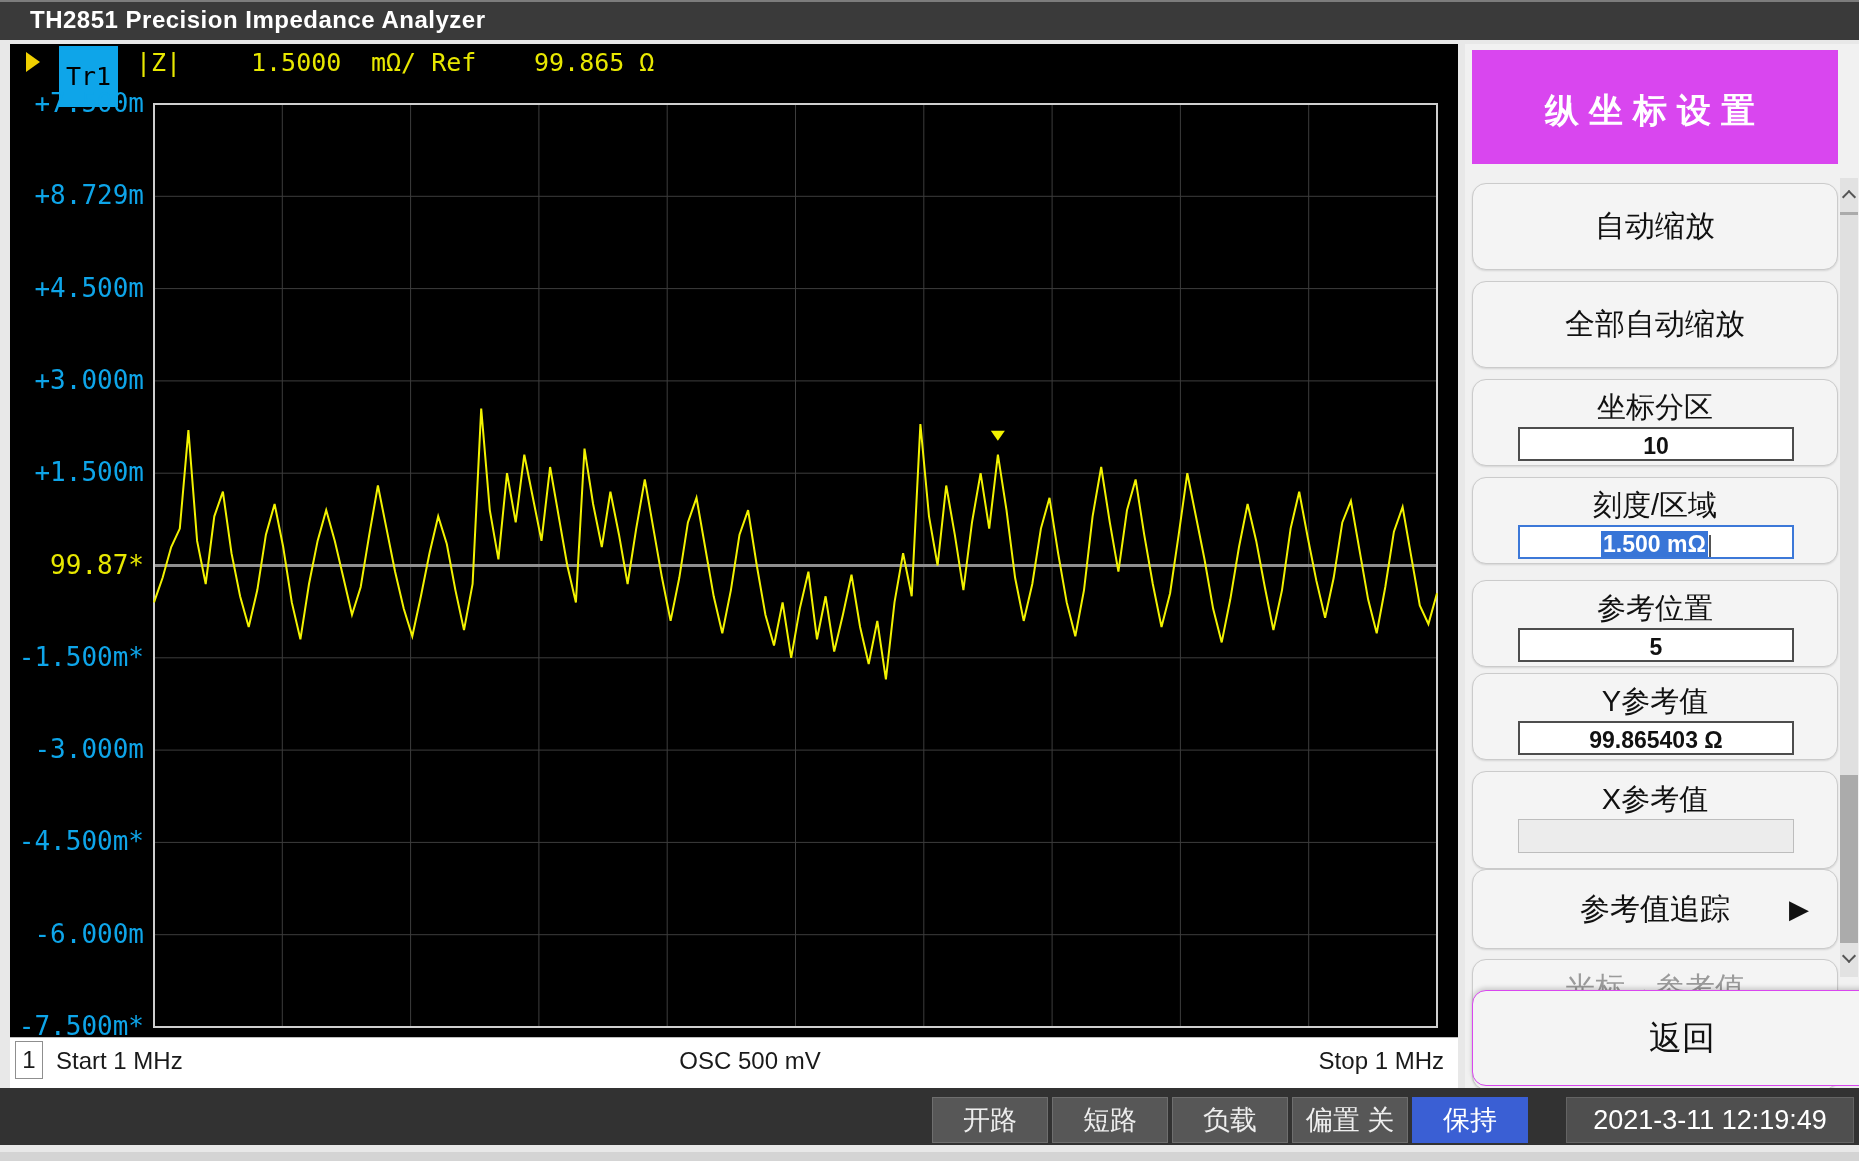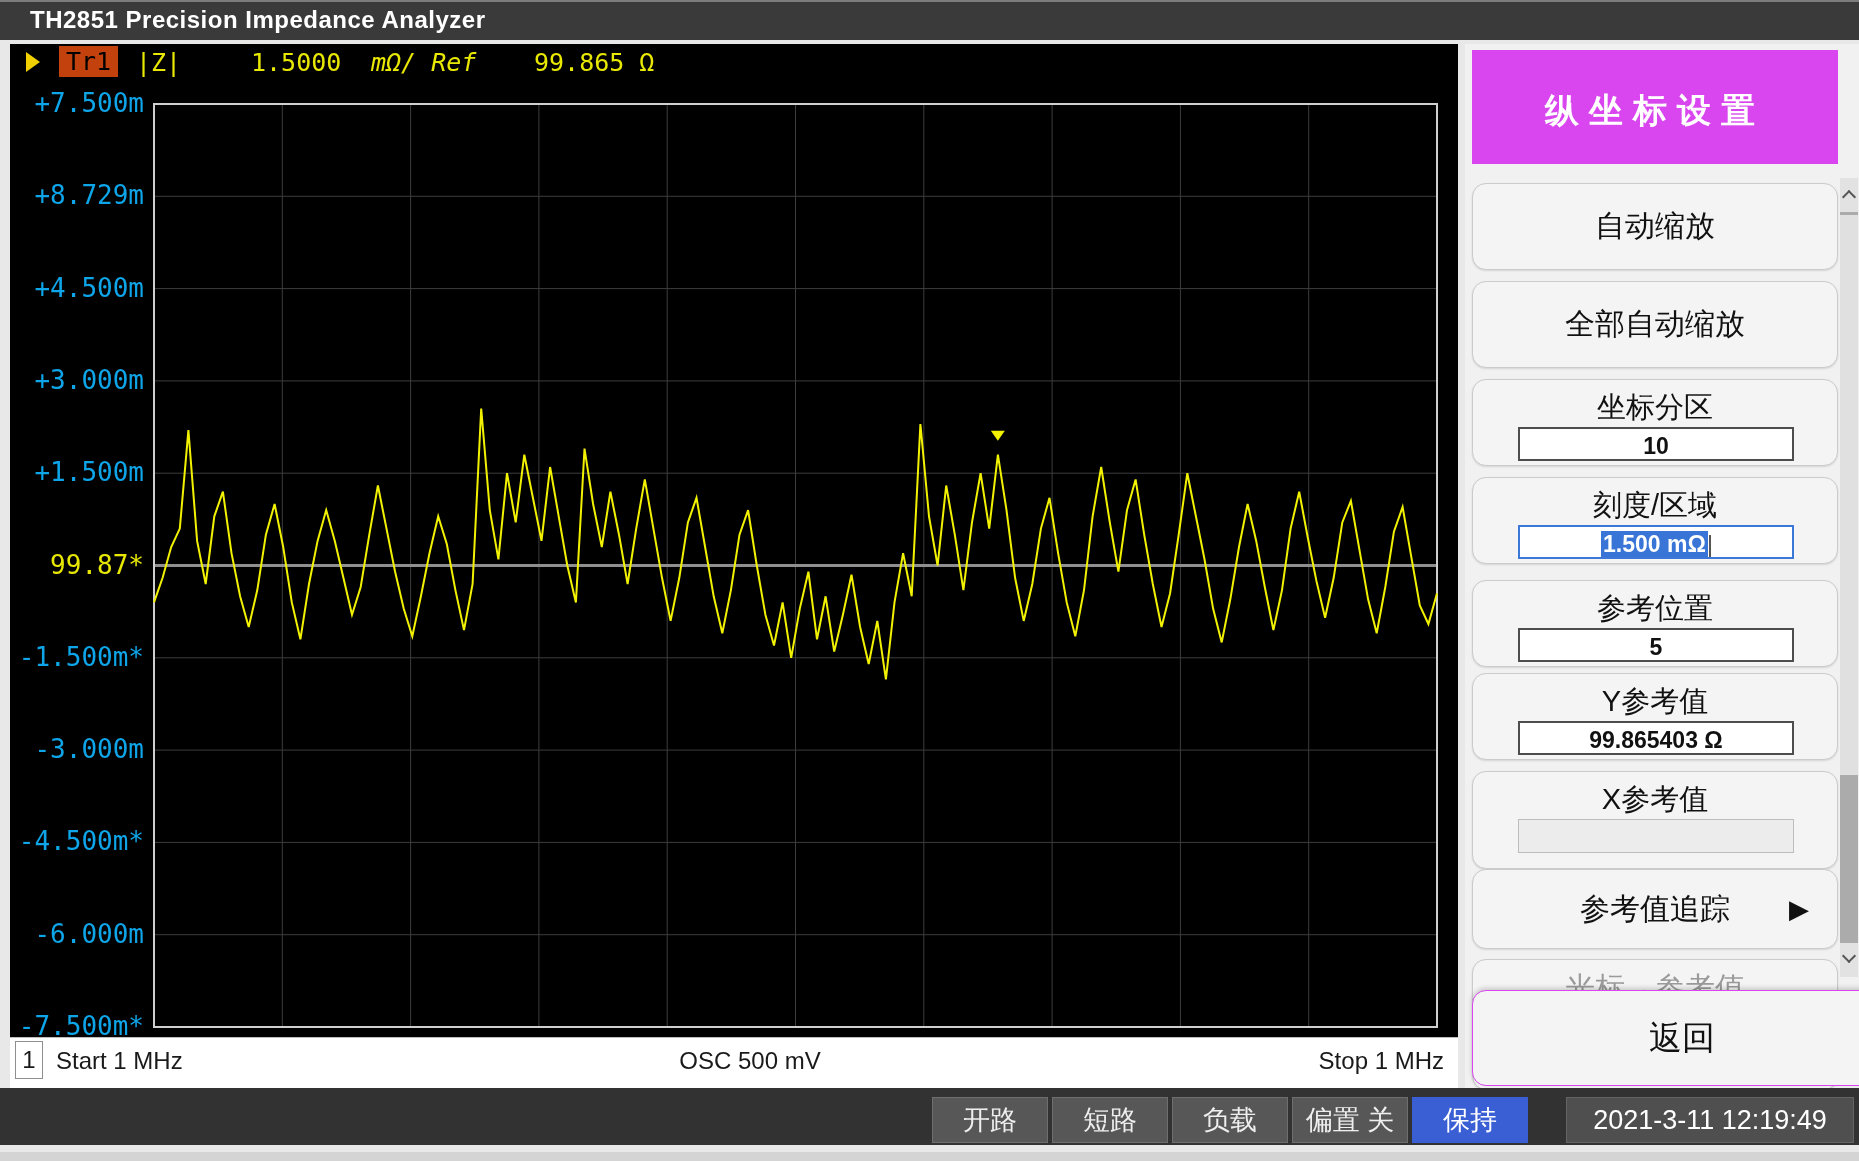--- a/index.html
+++ b/index.html
@@ -8,24 +8,24 @@
   
   #titlebar{position:absolute;left:0;top:0;width:1859px;height:40px;background:#3a3a3a;
             border-top:2px solid #7c7c7c;box-sizing:border-box;}
   #titlebar .t{position:absolute;left:30px;top:4px;color:#ffffff;font-size:24px;font-weight:600;letter-spacing:0.5px;}
   
   #plot{position:absolute;left:10px;top:44px;width:1448px;height:993px;background:#000;}
   #legend{position:absolute;left:0;top:4px;height:30px;width:100%;
           font-family:"DejaVu Sans Mono",monospace;font-size:25px;color:#e8e800;}
   #legend .arrow{position:absolute;left:16px;top:4px;width:0;height:0;
                  border-left:14px solid #f0d000;border-top:10px solid transparent;border-bottom:10px solid transparent;}
-  #legend .trname{position:absolute;left:49px;top:-2px;background:#c2410c;color:#000;padding:1px 7px;}
+  #legend .trname{position:absolute;left:49px;top:-2px;background:#0ea5e9;color:#000;padding:16px 7px;}
   #legend .param{position:absolute;left:126px;top:0;}
   #legend .scale{position:absolute;left:241px;top:0;}
-  #legend .sunit{position:absolute;left:361px;top:0;font-style:italic;}
+  #legend .sunit{position:absolute;left:361px;top:0;}
   #legend .refv{position:absolute;left:524px;top:0;}
   #ylabels div{position:absolute;width:132px;text-align:right;color:#0ea5e9;
                font-family:"DejaVu Sans Mono",monospace;font-size:26px;}
   #ylabels div.accent{color:#e8e800;}
   #gridsvg{position:absolute;left:0;top:0;}
   
   #xstrip{position:absolute;left:10px;top:1037px;width:1448px;height:51px;background:#ffffff;
           border-top:1px solid #bdbdbd;box-sizing:border-box;color:#1a1a1a;font-size:24px;}
   #xstrip .trnum{position:absolute;left:5px;top:3px;width:26px;height:36px;border:1px solid #8f8f8f;
                  text-align:center;line-height:36px;background:#fff;}

